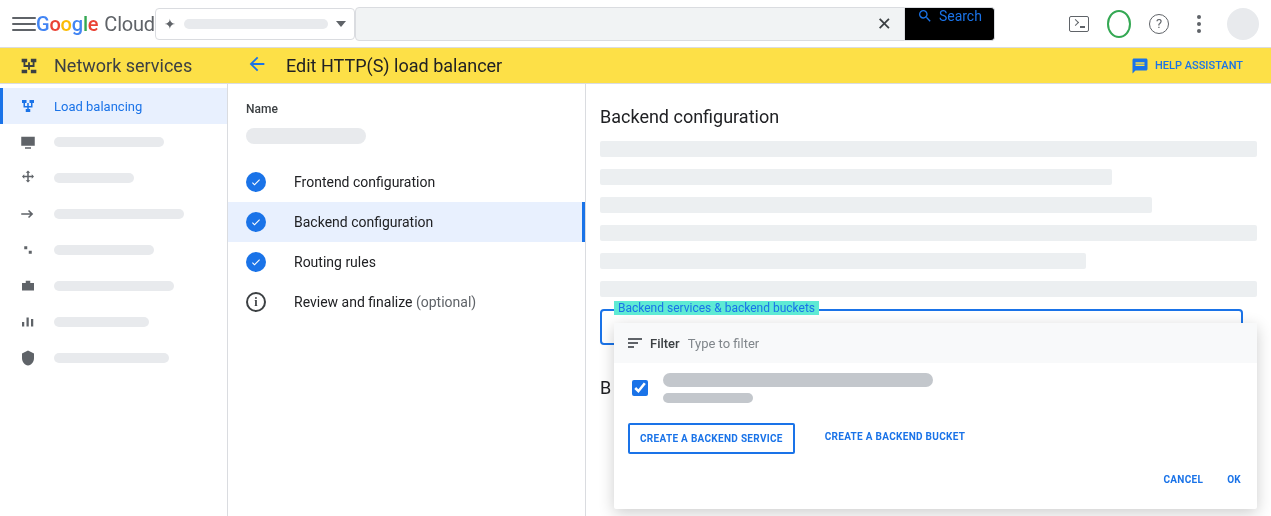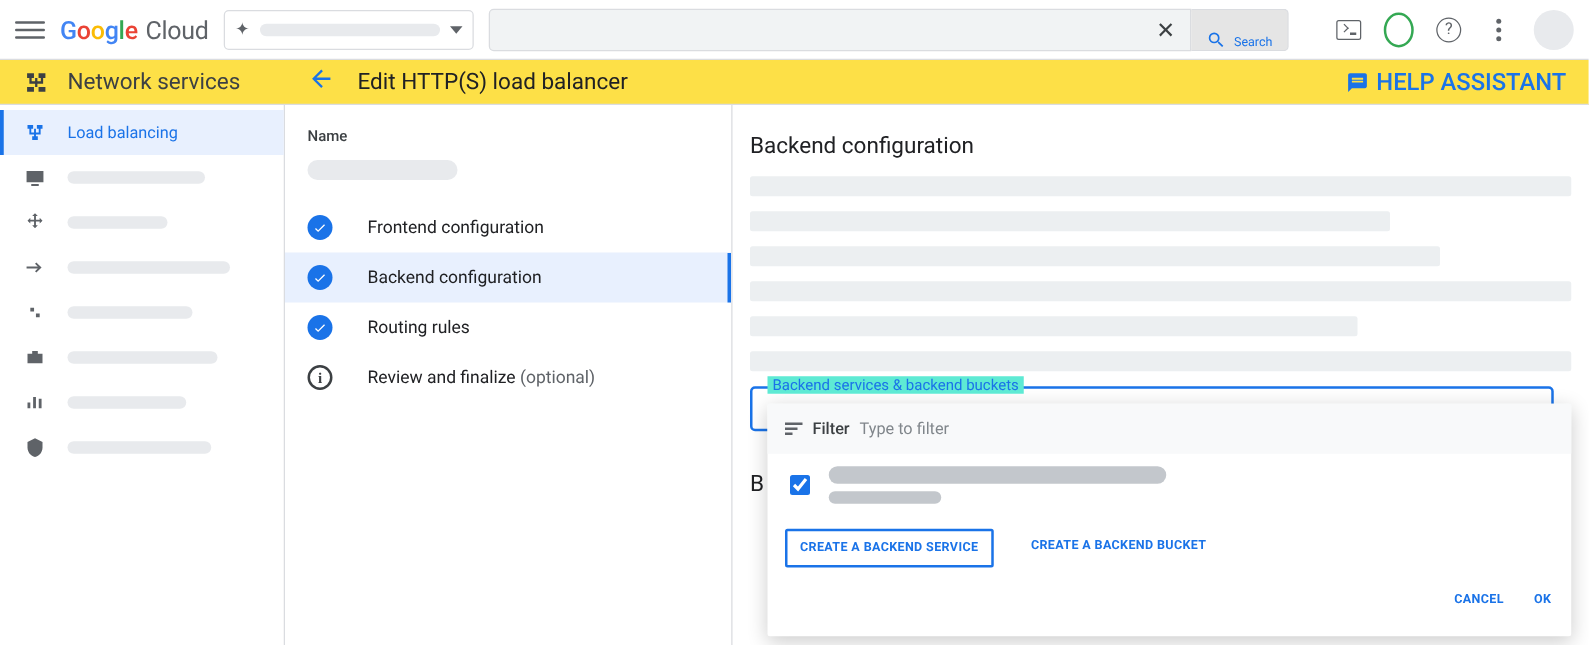--- a/index.html
+++ b/index.html
@@ -9,53 +9,53 @@
     --text2:#5f6368;
     --hairline:#dadce0;
     --chip:#e8eaed;
     --sidebar-active:#e8f0fe;
     --step-blue:#1a73e8;
   }
   *{box-sizing:border-box}
   body{margin:0;font-family:Roboto,Arial,sans-serif;color:var(--text);background:#fff;width:1271px;height:516px;overflow:hidden}
 
   
-  .topbar{display:flex;align-items:center;height:48px;border-bottom:1px solid var(--hairline);padding:0 12px;gap:12px;background:#fff}
+  .topbar{display:flex;align-items:center;height:48px;border-bottom:1px solid var(--hairline);padding:0 12px;background:#fff}
   .hamburger{width:24px;height:24px;display:flex;flex-direction:column;justify-content:center;gap:4px;cursor:pointer}
   .hamburger span{height:2px;background:#5f6368;border-radius:1px}
   .logo{display:flex;align-items:center;gap:6px;font-size:20px;letter-spacing:-.2px}
   .logo .g{font-weight:500}
   .logo .g .b{color:#4285f4}.logo .g .r{color:#ea4335}.logo .g .y{color:#fbbc05}.logo .g .g_{color:#34a853}
   .logo .cloud{color:#5f6368;font-weight:400}
   .project-picker{display:flex;align-items:center;height:32px;min-width:200px;border:1px solid var(--hairline);border-radius:4px;background:#fff;padding:0 8px;gap:8px;cursor:pointer}
   .project-picker .ph{flex:1;height:10px;background:var(--chip);border-radius:5px}
   .project-picker .caret{width:0;height:0;border-left:5px solid transparent;border-right:5px solid transparent;border-top:6px solid #5f6368}
   .search-wrap{display:flex;align-items:center;flex:1;max-width:640px}
   .search-box{display:flex;align-items:center;flex:1;height:34px;border:1px solid var(--hairline);border-radius:4px 0 0 4px;background:#f1f3f4;padding:0 8px}
   .search-box input{flex:1;border:0;background:transparent;outline:none;font-size:14px}
   .search-box .clear{font-size:18px;color:#3c4043;cursor:pointer;padding:0 4px}
-  .search-btn{display:flex;align-items:flex-end;gap:6px;height:34px;border:1px solid var(--hairline);border-left:0;border-radius:0 4px 4px 0;background:#e5e5e5;padding:0 12px;color:var(--blue);font-size:10px;cursor:pointer}
+  .search-btn{display:flex;align-items:flex-start;gap:6px;height:34px;border:1px solid var(--hairline);border-left:0;border-radius:0 4px 4px 0;background:#000000;padding:0 12px;color:var(--blue);font-size:14px;cursor:pointer}
   .search-btn svg{width:16px;height:16px;fill:var(--blue)}
   .top-icons{display:flex;align-items:center;gap:16px;margin-left:auto}
   .ticon{width:24px;height:24px;display:flex;align-items:center;justify-content:center;color:#5f6368;cursor:pointer}
   .ring{width:28px;height:28px;border:2px solid #34a853;border-radius:50%}
   .dots{display:flex;flex-direction:column;gap:3px}
   .dots span{width:4px;height:4px;background:#5f6368;border-radius:50%}
   .avatar{width:32px;height:32px;border-radius:50%;background:var(--chip)}
   .cloudshell{border:1.5px solid #5f6368;border-radius:2px;width:20px;height:16px;position:relative}
   .cloudshell::after{content:"";position:absolute;right:3px;bottom:3px;width:5px;height:1.5px;background:#5f6368}
   .cloudshell::before{content:"";position:absolute;left:3px;top:3px;width:4px;height:4px;border-right:1.5px solid #5f6368;border-bottom:1.5px solid #5f6368;transform:rotate(-45deg)}
   .help{width:20px;height:20px;border:1.5px solid #5f6368;border-radius:50%;display:flex;align-items:center;justify-content:center;font-size:13px;color:#5f6368}
 
   
   .secondbar{display:flex;align-items:center;height:36px;border-bottom:1px solid var(--hairline);background:#fde047}
   .secondbar .prod{display:flex;align-items:center;gap:14px;width:228px;padding-left:18px;font-size:18px;color:#3c4043}
   .secondbar .page{display:flex;align-items:center;gap:18px;padding-left:18px;font-size:18px}
   .backarrow svg{width:22px;height:22px;fill:var(--blue)}
-  .secondbar .help-assist{margin-left:auto;display:flex;align-items:center;gap:6px;color:var(--blue);font-size:19px;font-weight:500;padding-right:18px;cursor:pointer}
+  .secondbar .help-assist{margin-left:auto;display:flex;align-items:center;gap:6px;color:var(--blue);font-size:11px;font-weight:500;padding-right:28px;cursor:pointer}
   .help-assist svg{width:18px;height:18px;fill:var(--blue)}
 
   
   .body{display:flex;height:calc(516px - 48px - 36px)}
   .sidebar{width:228px;border-right:1px solid var(--hairline);padding-top:4px}
   .sideitem{display:flex;align-items:center;gap:16px;height:36px;padding:0 18px;font-size:13px;color:#3c4043;cursor:pointer}
   .sideitem.active{background:var(--sidebar-active);color:var(--blue);border-left:3px solid var(--blue);padding-left:15px}
   .sideitem .ph{height:10px;background:var(--chip);border-radius:5px}
   .sideicon{width:20px;display:flex;justify-content:center}
   .sideicon svg{width:18px;height:18px;fill:#5f6368}

